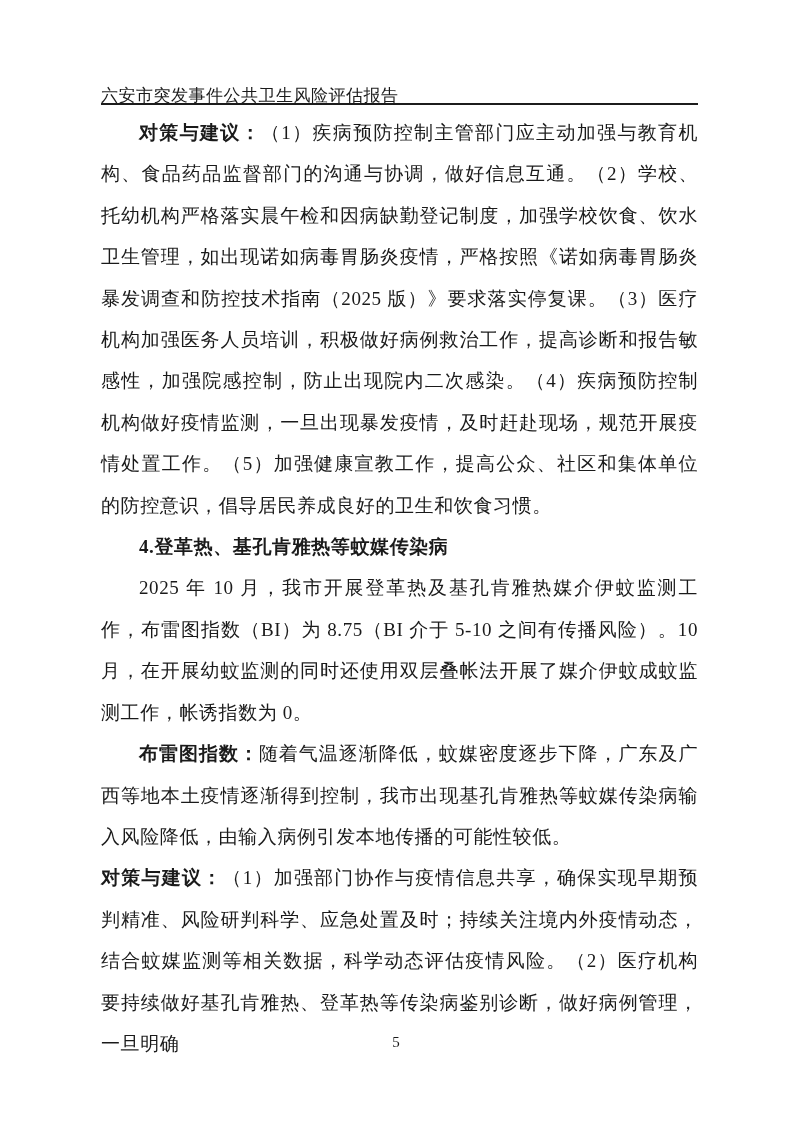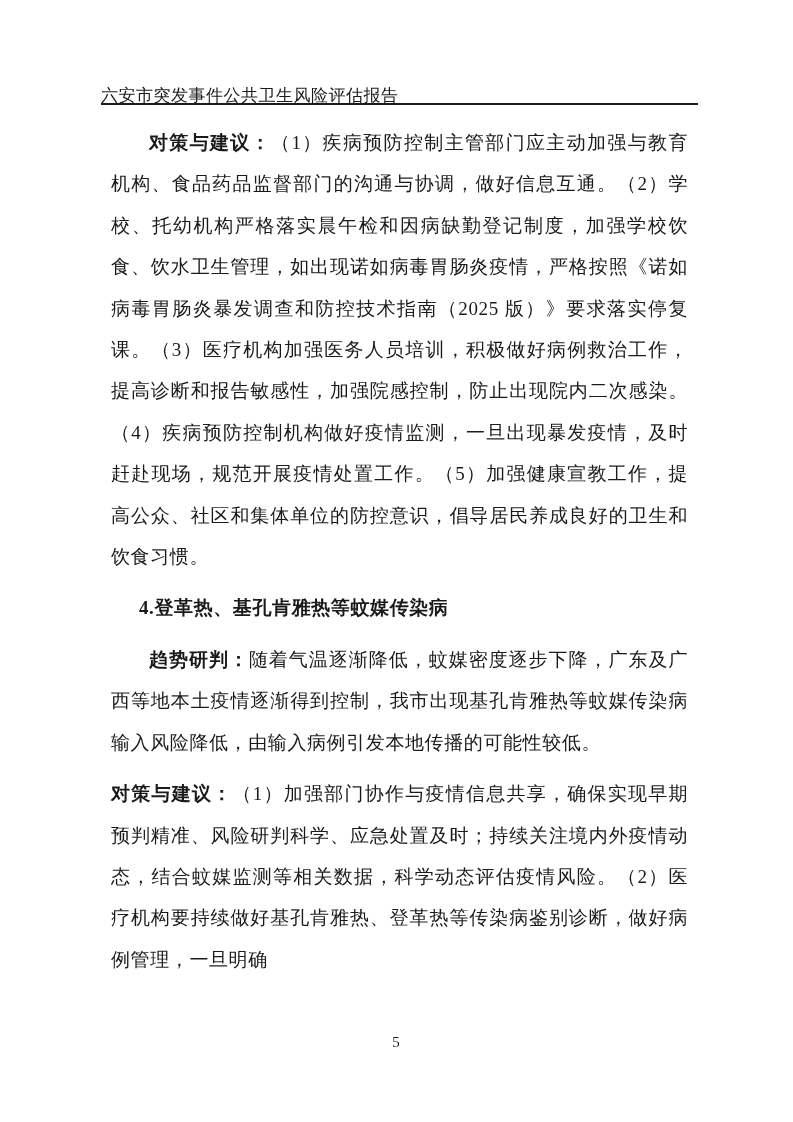--- a/index.html
+++ b/index.html
@@ -41,21 +41,21 @@
     position: absolute;
     left: 101px;
     top: 112px;
     width: 597px;
     font-size: 19px;
     line-height: 41.4px;
     text-align: justify;
     letter-spacing: 0.6px;
   }
   .content p {
-    margin: 10px;
+    margin: 0;
     padding: 0;
     text-indent: 2em;
   }
   .content p.no-indent { text-indent: 0; }
   .lead { font-weight: bold; }
   .section-heading {
     margin: 0;
     padding: 0;
     font-size: 19px;
     line-height: 41.4px;
@@ -84,23 +84,26 @@
   <div class="header-rule"></div>
 
   <div class="content">
 
     <p>
       <span class="lead">对策与建议：</span><span>（1）疾病预防控制主管部门应主动加强与教育机构、食品药品监督部门的沟通与协调，做好信息互通。（2）学校、托幼机构严格落实晨午检和因病缺勤登记制度，加强学校饮食、饮水卫生管理，如出现诺如病毒胃肠炎疫情，严格按照《诺如病毒胃肠炎暴发调查和防控技术指南（2025 版）》要求落实停复课。（3）医疗机构加强医务人员培训，积极做好病例救治工作，提高诊断和报告敏感性，加强院感控制，防止出现院内二次感染。（4）疾病预防控制机构做好疫情监测，一旦出现暴发疫情，及时赶赴现场，规范开展疫情处置工作。（5）加强健康宣教工作，提高公众、社区和集体单位的防控意识，倡导居民养成良好的卫生和饮食习惯。</span>
     </p>
 
     <h3 class="section-heading">4.登革热、基孔肯雅热等蚊媒传染病</h3>
 
+    <p>
+      <span>2025 年 10 月，我市开展登革热及基孔肯雅热媒介伊蚊监测工作，布雷图指数（BI）为 8.75（BI 介于 5-10 之间有传播风险）。10 月，在开展幼蚊监测的同时还使用双层叠帐法开展了媒介伊蚊成蚊监测工作，帐诱指数为 0。</span>
+    </p>
 
     <p>
-      <span class="lead">趋势研判：</span><span>随着气温逐渐降低，蚊媒密度逐步下降，广东及广西等地本土疫情逐渐得到控制，我市出现基孔肯雅热等蚊媒传染病输入风险降低，由输入病例引发本地传播的可能性较低。</span>
+      <span class="lead">布雷图指数：</span><span>随着气温逐渐降低，蚊媒密度逐步下降，广东及广西等地本土疫情逐渐得到控制，我市出现基孔肯雅热等蚊媒传染病输入风险降低，由输入病例引发本地传播的可能性较低。</span>
     </p>
 
     <p class="no-indent">
       <span class="lead">对策与建议：</span><span>（1）加强部门协作与疫情信息共享，确保实现早期预判精准、风险研判科学、应急处置及时；持续关注境内外疫情动态，结合蚊媒监测等相关数据，科学动态评估疫情风险。（2）医疗机构要持续做好基孔肯雅热、登革热等传染病鉴别诊断，做好病例管理，一旦明确</span>
     </p>
 
   </div>
 
   <div class="footer">
     <span>5</span>

